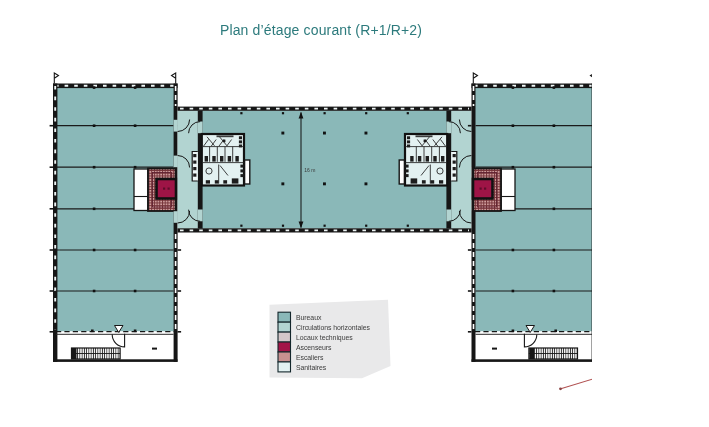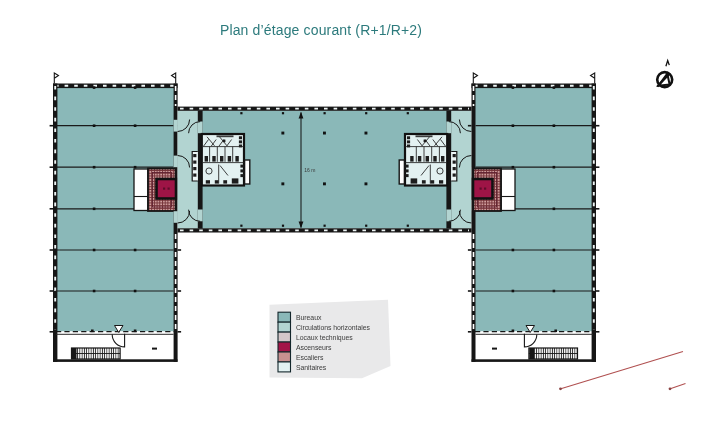--- a/index.html
+++ b/index.html
@@ -1,16 +1,16 @@
 <!DOCTYPE html>
 <html><head>
 <meta charset="utf-8">
 <style>
   html,body{margin:0;padding:0;background:#ffffff;}
-  #page{position:relative;width:709px;height:427px;background:#ffffff;overflow:hidden;
+  #page{position:relative;width:592px;height:427px;background:#ffffff;overflow:hidden;
         font-family:"Liberation Sans", sans-serif;}
   svg{position:absolute;left:0;top:0;}
 </style>
 </head>
 <body>
 <div id="page">
 <svg width="709" height="427" viewBox="0 0 709 427">
 <defs>
   <pattern id="stairhatch" width="2.7" height="2.7" patternUnits="userSpaceOnUse">
     <rect width="2.7" height="2.7" fill="#d2a0a0"></rect>

